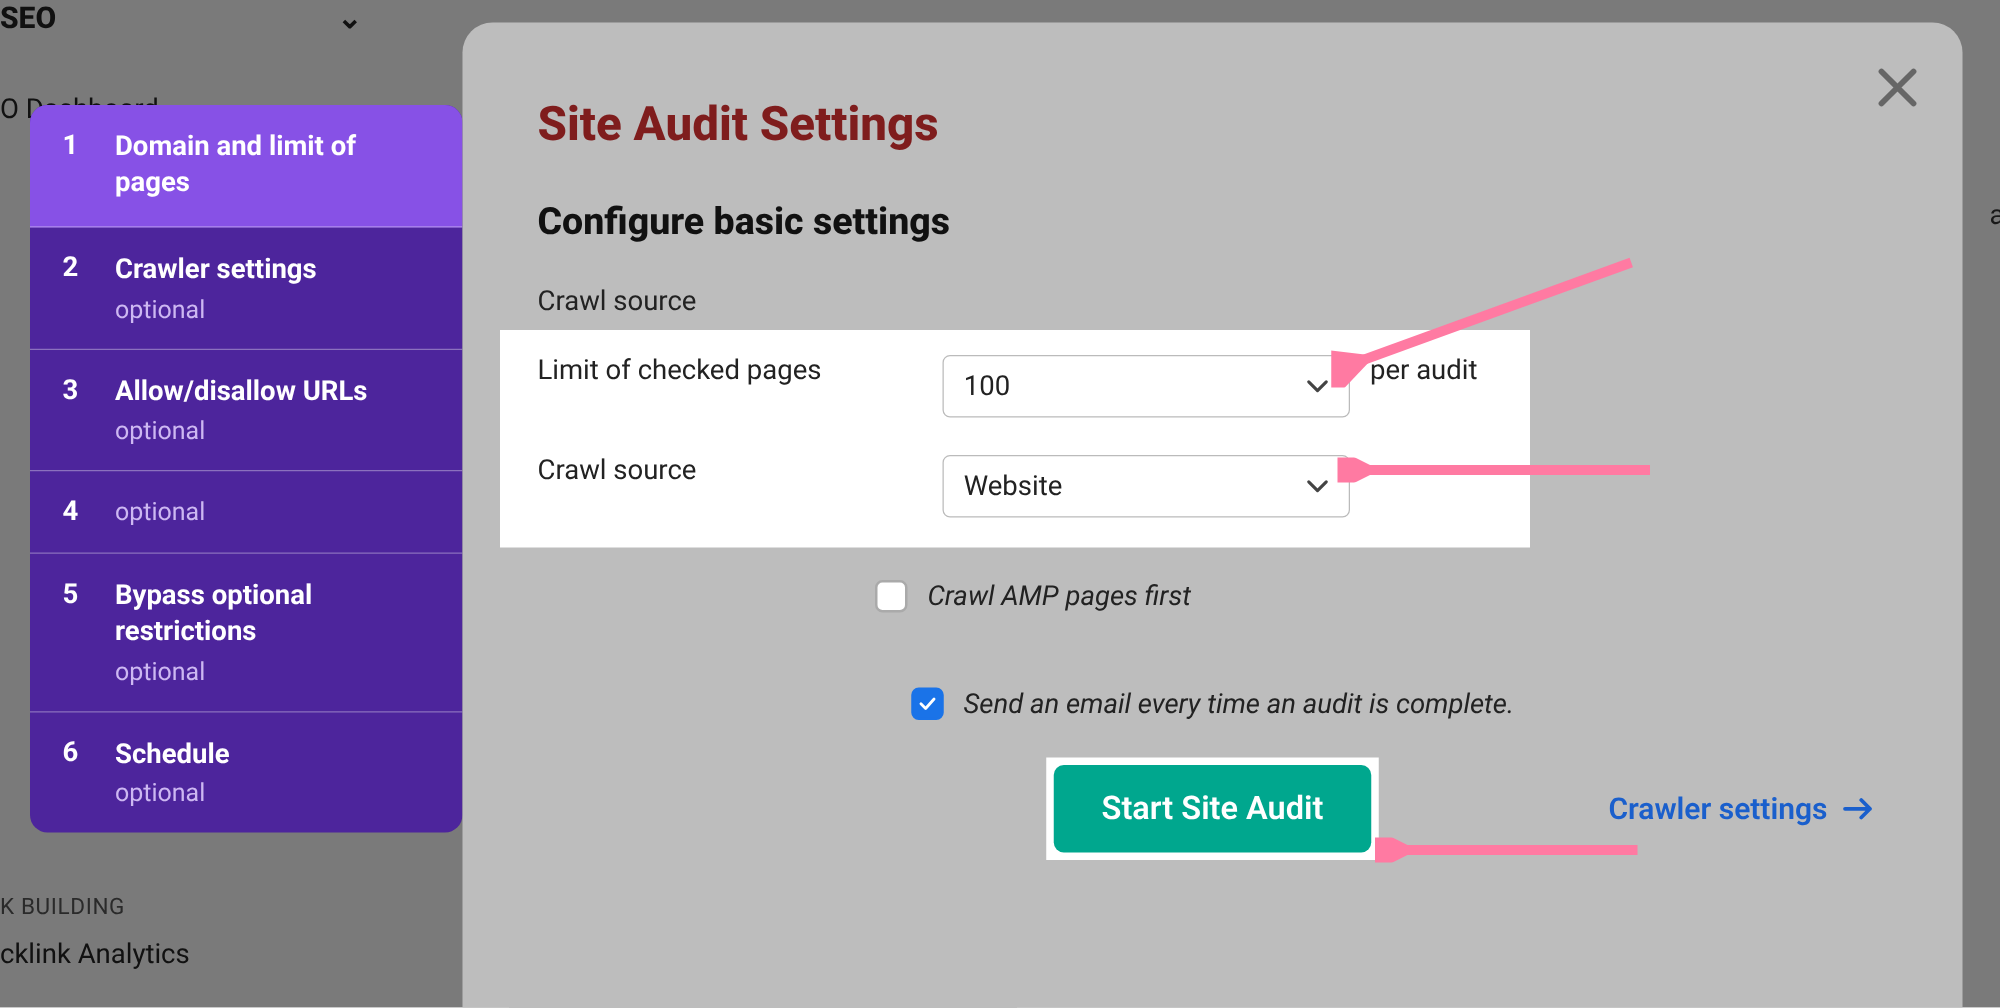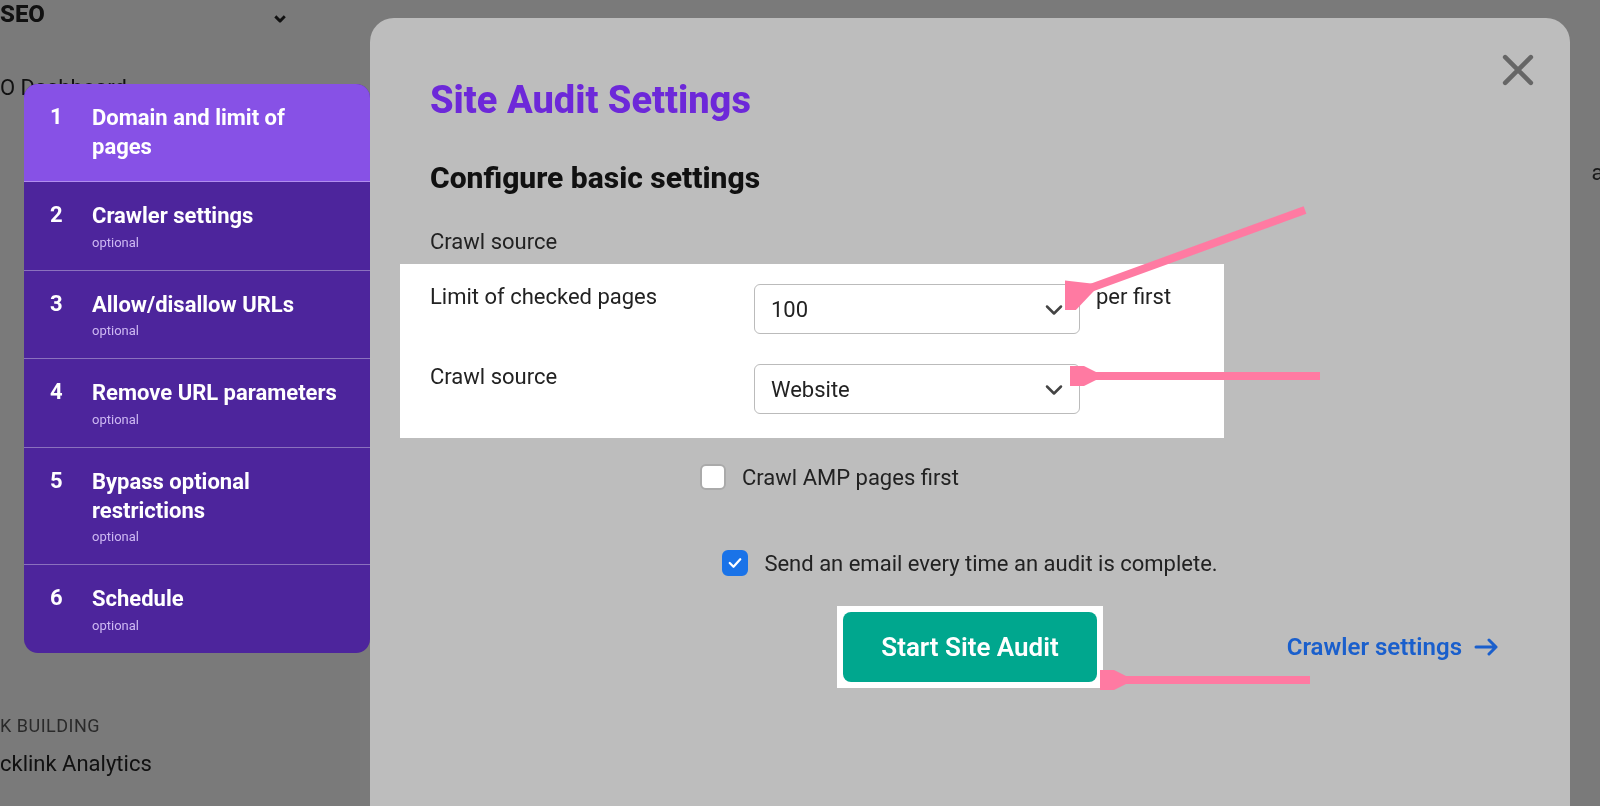--- a/index.html
+++ b/index.html
@@ -13,45 +13,45 @@
   .bg-right { position: absolute; right: -20px; top: 160px; font-size: 22px; color: #333; }
 
   
   .wizard { position: absolute; left: 24px; top: 84px; width: 346px; border-radius: 14px; overflow: hidden; background: #4d259c; }
   .wizard-step { display: flex; gap: 26px; padding: 20px 26px; border-bottom: 1px solid rgba(255,255,255,0.35); color: #fff; cursor: pointer; }
   .wizard-step:last-child { border-bottom: none; }
   .wizard-step.active { background: #8751e6; }
   .wizard-step .num { font-size: 22px; font-weight: 700; width: 16px; flex-shrink: 0; }
   .wizard-step .labels { display: flex; flex-direction: column; gap: 4px; }
   .wizard-step .label { font-size: 22px; font-weight: 700; line-height: 1.3; }
-  .wizard-step .optional { font-size: 13px; font-weight: 400; color: #cdb8f2; }
+  .wizard-step .optional { font-size: 20px; font-weight: 400; color: #cdb8f2; }
 
   
   .modal { position: absolute; left: 370px; top: 18px; right: 30px; bottom: 0; background: #bdbdbd; border-radius: 24px 24px 0 0; padding: 60px 60px 0 60px; }
   .close-btn { position: absolute; right: 30px; top: 30px; width: 44px; height: 44px; cursor: pointer; color: #666; }
   .close-btn svg { width: 100%; height: 100%; }
-  .modal h1 { font-size: 38px; font-weight: 800; color: #6d28d9; margin-bottom: 38px; }
+  .modal h1 { font-size: 38px; font-weight: 800; color: #7f1d1d; margin-bottom: 38px; }
   .modal h2 { font-size: 30px; font-weight: 800; color: #111; margin-bottom: 34px; }
 
   .row-line { display: flex; align-items: center; font-size: 22px; color: #222; margin-bottom: 6px; }
   .row-label { width: 272px; flex-shrink: 0; }
   .scope-domain { font-weight: 700; }
   .scope-note { color: #666; }
   .pencil-icon { display: inline-flex; margin-left: 6px; color: #888; cursor: pointer; }
 
   
   .highlight-panel { background: #fff; margin-left: -30px; padding: 20px 0 20px 30px; width: 824px; margin-top: 10px; }
   .field-row { display: flex; align-items: flex-start; font-size: 22px; color: #222; min-height: 54px; margin-bottom: 26px; }
   .field-row:last-child { margin-bottom: 0; }
   .field-row .row-label { width: 324px; }
   .select { position: relative; width: 326px; height: 50px; border: 1px solid #bbb; border-radius: 6px; background: #fff; display: flex; align-items: center; padding: 0 16px; font-size: 22px; color: #222; cursor: pointer; }
   .select .chevron { position: absolute; right: 16px; top: 50%; transform: translateY(-50%); color: #444; }
   .suffix { margin-left: 16px; }
 
-  .checkbox-row { display: flex; align-items: center; gap: 16px; font-size: 22px; color: #222; margin-top: 26px; margin-left: 270px; }
+  .checkbox-row { display: flex; align-items: center; gap: 16px; font-size: 22px; color: #222; margin-top: 26px; margin-left: 270px; font-style: italic; }
   .checkbox-row.center { justify-content: center; margin-left: 0; margin-top: 60px; margin-bottom: 30px;}
   .chk { width: 26px; height: 26px; border: 2px solid #aaa; border-radius: 6px; background: #fff; cursor: pointer; display: inline-flex; align-items: center; justify-content: center; flex-shrink: 0; }
   .chk.checked { background: #1a73e8; border-color: #1a73e8; }
   .chk.checked svg { width: 18px; height: 18px; color: #fff; }
 
   .footer-row { display: flex; align-items: center; justify-content: center; position: relative; }
   .start-btn-wrap { padding: 6px; background: #fff; display: inline-block; }
   .start-btn { background: #00a78e; color: #fff; font-size: 26px; font-weight: 600; padding: 20px 38px; border-radius: 8px; border: none; cursor: pointer; }
   .crawler-link { position: absolute; right: 10px; top: 50%; transform: translateY(-50%); color: #1a5fcc; font-size: 24px; font-weight: 600; display: inline-flex; align-items: center; gap: 12px; cursor: pointer; }
   .crawler-link svg { width: 26px; height: 18px; }
@@ -95,21 +95,20 @@
     <div class="wizard-step">
       <span class="num">3</span>
       <div class="labels">
         <span class="label">Allow/disallow URLs</span>
         <span class="optional">optional</span>
       </div>
     </div>
     <div class="wizard-step">
       <span class="num">4</span>
       <div class="labels">
-        <span class="label">Remove URL parameters</span>
         <span class="optional">optional</span>
       </div>
     </div>
     <div class="wizard-step">
       <span class="num">5</span>
       <div class="labels">
         <span class="label">Bypass optional restrictions</span>
         <span class="optional">optional</span>
       </div>
     </div>
@@ -140,21 +139,21 @@
       <div class="field-row">
         <span class="row-label">Limit of checked pages</span>
         <div class="select">
           <span>100</span>
           <span class="chevron">
             <svg width="18" height="12" viewBox="0 0 18 12">
                 <path d="M2 2 L9 9 L16 2" stroke="currentColor" stroke-width="2.5" fill="none" stroke-linecap="round" stroke-linejoin="round"></path>
               </svg>
           </span>
         </div>
-        <span class="suffix">per first</span>
+        <span class="suffix">per audit</span>
       </div>
       <div class="field-row">
         <span class="row-label">Crawl source</span>
         <div class="select">
           <span>Website</span>
           <span class="chevron">
             <svg width="18" height="12" viewBox="0 0 18 12">
                 <path d="M2 2 L9 9 L16 2" stroke="currentColor" stroke-width="2.5" fill="none" stroke-linecap="round" stroke-linejoin="round"></path>
               </svg>
           </span>

